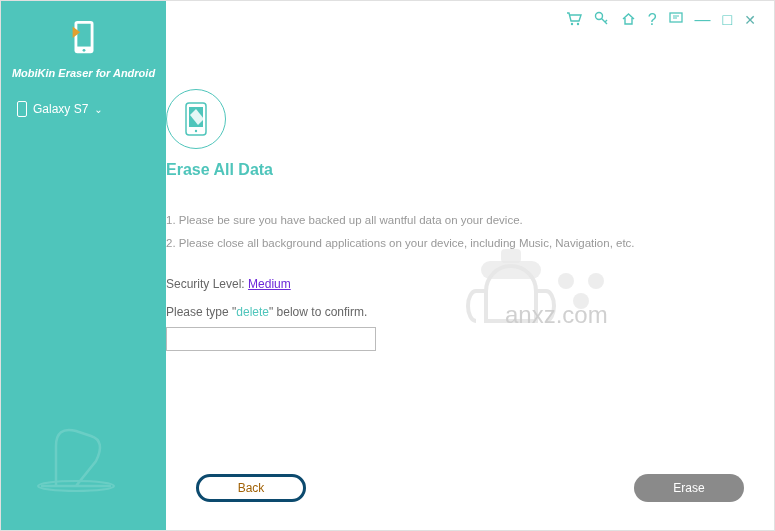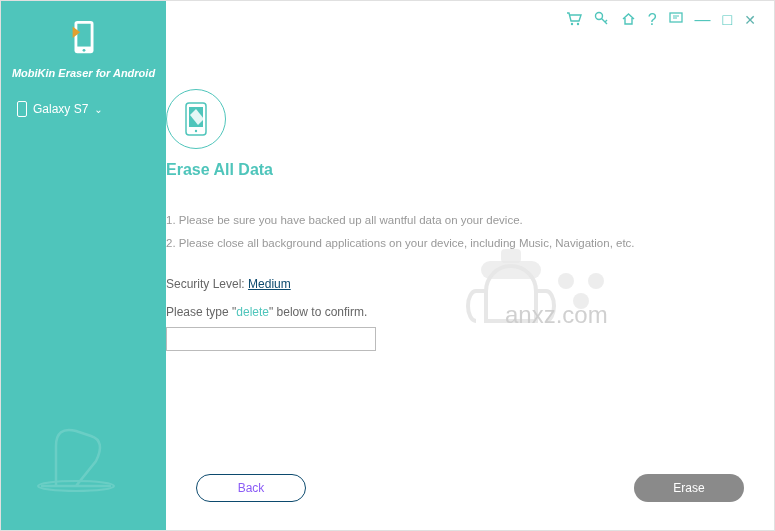--- a/index.html
+++ b/index.html
@@ -18,27 +18,27 @@
 .main { flex: 1; background: #fff; display: flex; flex-direction: column; position: relative; }
 .titlebar { display: flex; justify-content: flex-end; align-items: center; gap: 12px; padding: 10px 18px; }
 .titlebar span { color: #4fc5bb; font-size: 16px; cursor: pointer; line-height: 1; }
 .titlebar .close-x { color: #5fb3ae; font-size: 14px; }
 .content { flex: 1; display: flex; flex-direction: column; padding-top: 50px; }
 .hero-icon { width: 60px; height: 60px; border: 1px solid #4fc5bb; border-radius: 50%; display: flex; align-items: center; justify-content: center; margin-bottom: 12px; }
 .hero-icon svg { width: 28px; height: 36px; }
 .title { color: #4fc5bb; font-size: 16px; font-weight: bold; margin-bottom: 30px; }
 .instructions { font-size: 11.5px; color: #999; line-height: 2; text-align: left; margin-bottom: 22px; }
 .sec-row { font-size: 12px; color: #666; margin-bottom: 14px; }
-.sec-row a { color: #0c4a6e; text-decoration: underline; cursor: pointer; }
+.sec-row a { color: #6d28d9; text-decoration: underline; cursor: pointer; }
 .type-row { font-size: 12px; color: #666; margin-bottom: 8px; }
 .type-row .del { color: #4fc5bb; }
 .confirm-input { width: 210px; height: 24px; border: 1px solid #bbb; padding: 2px 6px; font-size: 12px; }
 .footer { display: flex; justify-content: space-between; padding: 0 30px 28px; }
 .btn { width: 110px; height: 28px; border-radius: 14px; font-size: 12px; cursor: pointer; border: none; }
-.btn-back { background: #fff; border: 1px solid #0c4a6e; color: #8b5cf6; }
+.btn-back { background: #fff; border: 3px solid #0c4a6e; color: #a16207; }
 .btn-erase { background: #8a8a8a; color: #fff; }
 .watermark { position: absolute; top: 230px; left: 260px; opacity: 0.35; pointer-events: none; }
 .watermark svg { width: 200px; height: 110px; }
 .watermark-text { position: absolute; top: 300px; left: 295px; font-size: 24px; color: #ccc; opacity: 0.9; pointer-events: none; font-family: Arial; margin-left: 44px; }
 </style>
 </head>
 <body>
 
 <div class="app">
   <div class="sidebar">

